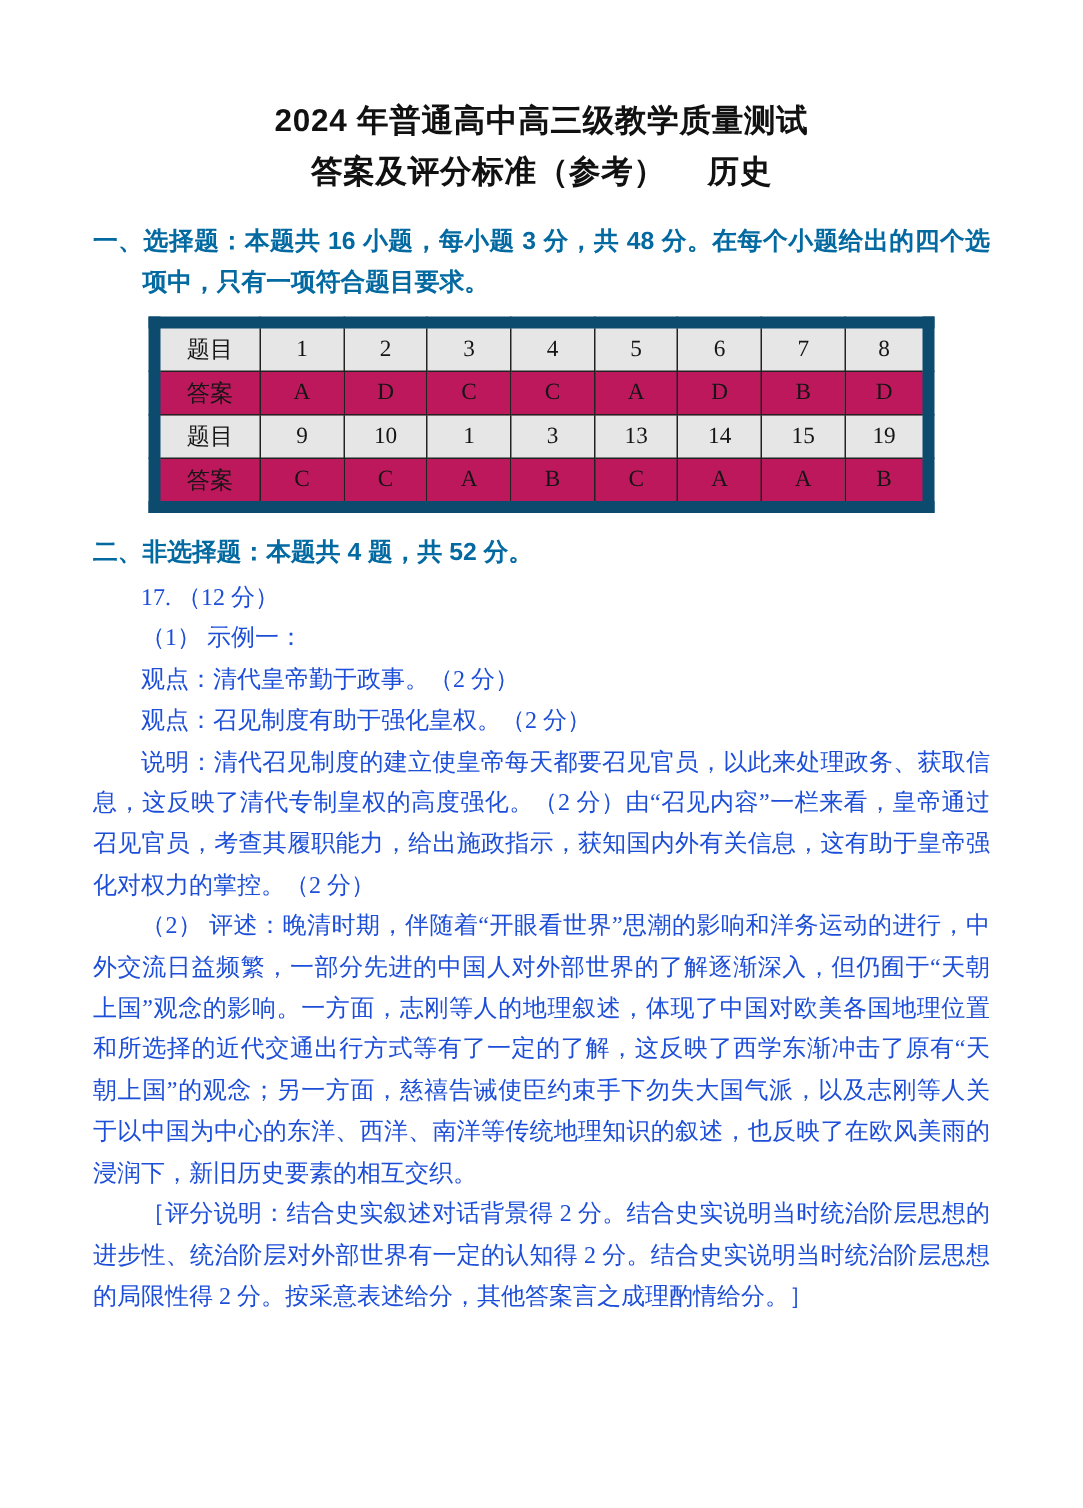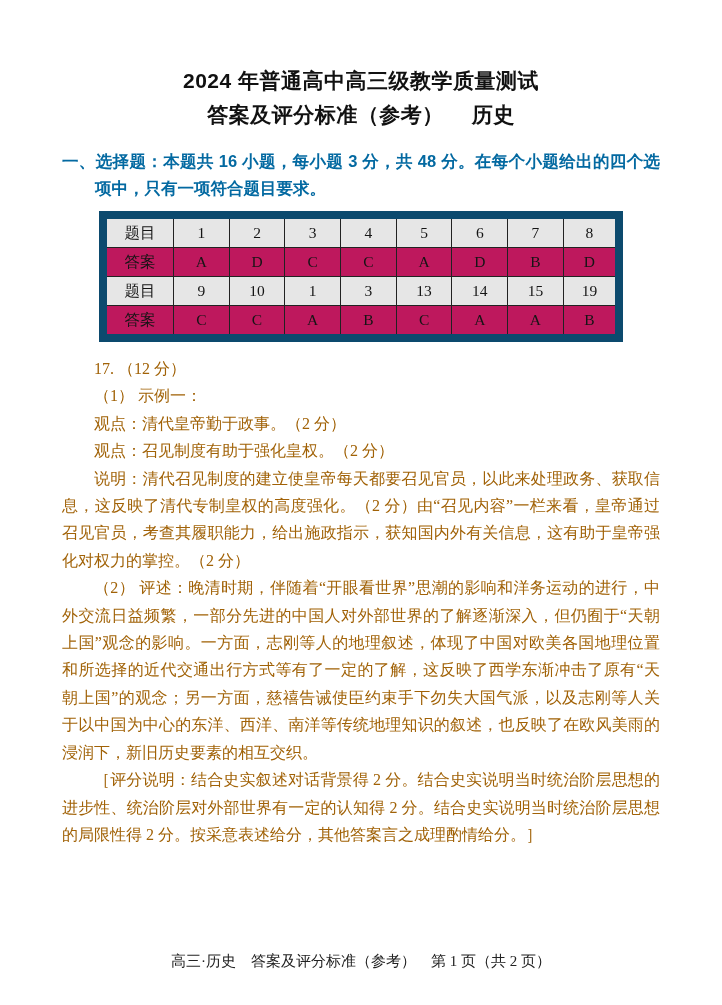--- a/index.html
+++ b/index.html
@@ -62,21 +62,21 @@
   table.answers td.row-label { width: 66px; }
   table.answers tr.shaded td { background: #e6e6e6; }
   .sec2-heading { margin-top: 4px; }
   .body-block { margin-top: 3px; }
   .body-block p {
     margin: 0;
     font-size: 16px;
     line-height: 27.4px;
     text-indent: 2em;
     text-align: justify;
-    color: #a16207;
+    color: #1d4ed8;
   }
   .page-footer {
     position: absolute;
     left: 0;
     bottom: 34px;
     width: 100%;
     text-align: center;
     font-size: 15px;
     color: #222222;
     font-family: "Liberation Serif", serif;
@@ -134,26 +134,26 @@
           <td>A</td>
           <td>B</td>
           <td>C</td>
           <td>A</td>
           <td>A</td>
           <td>B</td>
         </tr>
       </tbody>
   </table>
 
+  <p class="sec-heading sec2-heading">二、非选择题：本题共 4 题，共 52 分。</p>
 
   <div class="body-block">
     <p>17. （12 分）</p>
     <p>（1） 示例一：</p>
     <p>观点：清代皇帝勤于政事。（2 分）</p>
     <p>观点：召见制度有助于强化皇权。（2 分）</p>
     <p>说明：清代召见制度的建立使皇帝每天都要召见官员，以此来处理政务、获取信息，这反映了清代专制皇权的高度强化。（2 分）由“召见内容”一栏来看，皇帝通过召见官员，考查其履职能力，给出施政指示，获知国内外有关信息，这有助于皇帝强化对权力的掌控。（2 分）</p>
     <p>（2） 评述：晚清时期，伴随着“开眼看世界”思潮的影响和洋务运动的进行，中外交流日益频繁，一部分先进的中国人对外部世界的了解逐渐深入，但仍囿于“天朝上国”观念的影响。一方面，志刚等人的地理叙述，体现了中国对欧美各国地理位置和所选择的近代交通出行方式等有了一定的了解，这反映了西学东渐冲击了原有“天朝上国”的观念；另一方面，慈禧告诫使臣约束手下勿失大国气派，以及志刚等人关于以中国为中心的东洋、西洋、南洋等传统地理知识的叙述，也反映了在欧风美雨的浸润下，新旧历史要素的相互交织。</p>
     <p>［评分说明：结合史实叙述对话背景得 2 分。结合史实说明当时统治阶层思想的进步性、统治阶层对外部世界有一定的认知得 2 分。结合史实说明当时统治阶层思想的局限性得 2 分。按采意表述给分，其他答案言之成理酌情给分。］</p>
   </div>
 
-  <div class="page-footer">高三·历史　答案及评分标准（参考）　第 1 页（共 2 页）</div>
 
 </div>
 
 </body></html>

